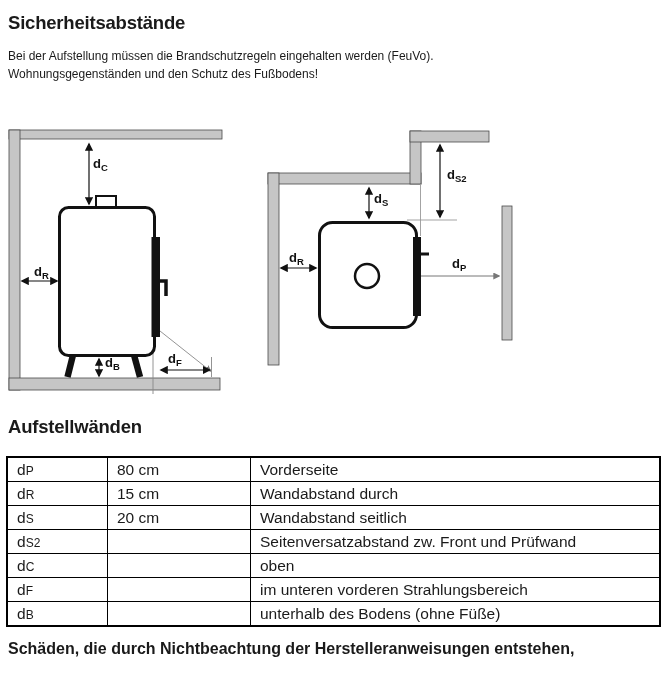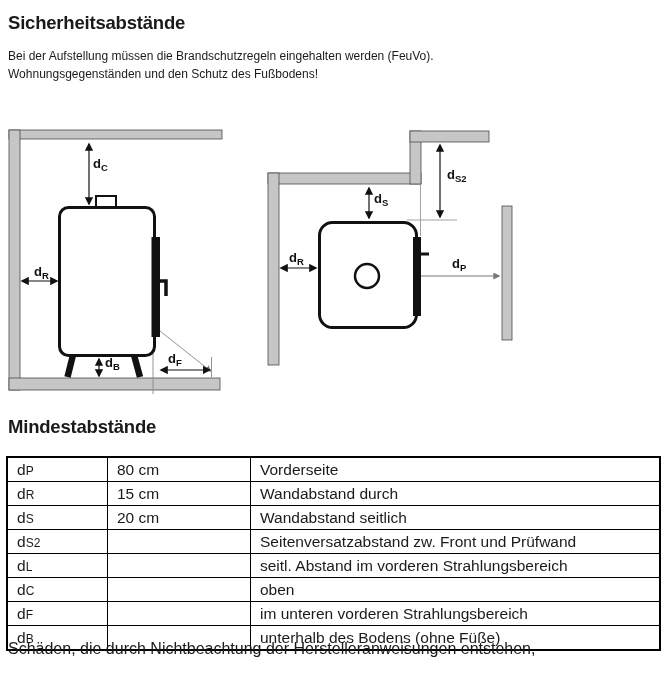--- a/index.html
+++ b/index.html
@@ -7,21 +7,21 @@
     width: 669px; height: 680px; position: relative;
     background: #ffffff; overflow: hidden;
     font-family: "Liberation Sans", sans-serif;
     color: #1a1a1a;
     -webkit-font-smoothing: antialiased;
   }
   .abs { position: absolute; }
   .doc-title { left: 8px; top: 4px; font-size: 18.5px; font-weight: 700; letter-spacing: -0.2px; margin-top: 8px; }
   .intro { left: 8px; top: 47px; font-size: 12px; line-height: 18.4px; white-space: nowrap; }
   .section-heading { left: 8px; top: 416px; font-size: 18.5px; font-weight: 700; letter-spacing: -0.2px; }
-  .warning { left: 8px; top: 639px; font-size: 16px; font-weight: 400; line-height: 19.5px; white-space: nowrap; text-align: right; }
+  .warning { left: 8px; top: 639px; font-size: 16px; font-weight: 700; line-height: 19.5px; white-space: nowrap; text-align: right; }
 
   svg.diagram-layer { position: absolute; left: 0; top: 0; }
 
   .dlabel {
     position: absolute; font-size: 13px; font-weight: 700; color: #111;
     line-height: 13px; white-space: nowrap;
   }
   .dlabel .dsub { font-size: 9.5px; position: relative; top: 3px; }
 
   table.dist-table {
@@ -104,21 +104,21 @@
 
 <span class="dlabel" style="left:93px; top:157px;"><span>d</span><span class="dsub">C</span></span>
 <span class="dlabel" style="left:34px; top:265px;"><span>d</span><span class="dsub">R</span></span>
 <span class="dlabel" style="left:105px; top:356px;"><span>d</span><span class="dsub">B</span></span>
 <span class="dlabel" style="left:168px; top:352px;"><span>d</span><span class="dsub">F</span></span>
 <span class="dlabel" style="left:374px; top:192px;"><span>d</span><span class="dsub">S</span></span>
 <span class="dlabel" style="left:447px; top:168px;"><span>d</span><span class="dsub">S2</span></span>
 <span class="dlabel" style="left:289px; top:251px;"><span>d</span><span class="dsub">R</span></span>
 <span class="dlabel" style="left:452px; top:257px;"><span>d</span><span class="dsub">P</span></span>
 
-<div class="abs section-heading">Mindestabstände</div>
+<div class="abs section-heading">Aufstellwänden</div>
 
 <table class="dist-table">
   <tbody>
     <tr>
       <td class="c1"><span>d</span><span class="tsub">P</span></td>
       <td class="c2">80 cm</td>
       <td class="c3">Vorderseite</td>
     </tr>
     <tr>
       <td class="c1"><span>d</span><span class="tsub">R</span></td>
@@ -129,25 +129,20 @@
       <td class="c1"><span>d</span><span class="tsub">S</span></td>
       <td class="c2">20 cm</td>
       <td class="c3">Wandabstand seitlich</td>
     </tr>
     <tr>
       <td class="c1"><span>d</span><span class="tsub">S2</span></td>
       <td class="c2"></td>
       <td class="c3">Seitenversatzabstand zw. Front und Prüfwand</td>
     </tr>
     <tr>
-      <td class="c1"><span>d</span><span class="tsub">L</span></td>
-      <td class="c2"></td>
-      <td class="c3">seitl. Abstand im vorderen Strahlungsbereich</td>
-    </tr>
-    <tr>
       <td class="c1"><span>d</span><span class="tsub">C</span></td>
       <td class="c2"></td>
       <td class="c3">oben</td>
     </tr>
     <tr>
       <td class="c1"><span>d</span><span class="tsub">F</span></td>
       <td class="c2"></td>
       <td class="c3">im unteren vorderen Strahlungsbereich</td>
     </tr>
     <tr>

